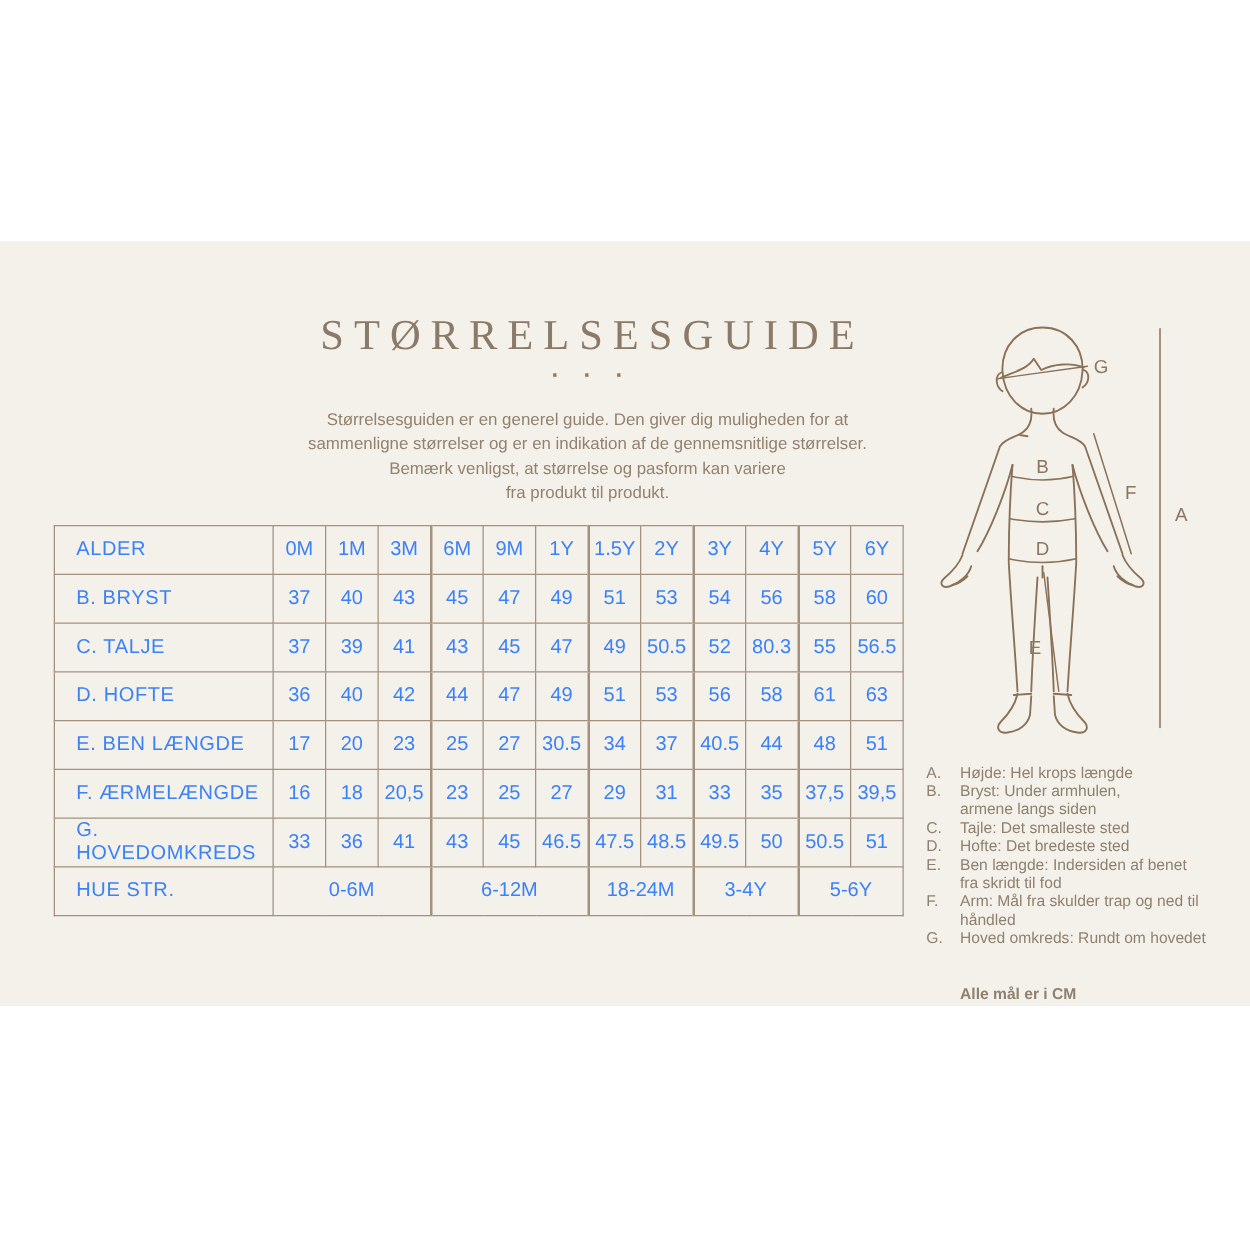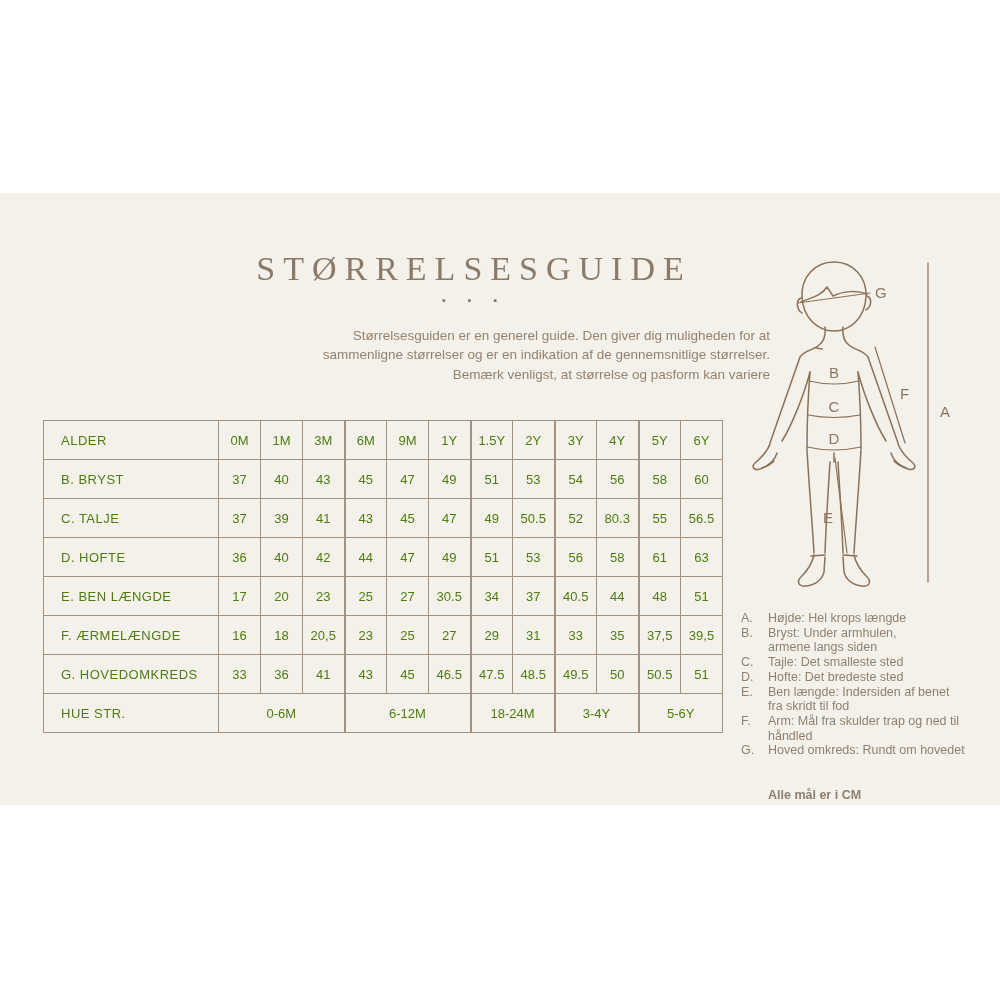--- a/index.html
+++ b/index.html
@@ -15,27 +15,27 @@
   .header-block { position:absolute; left:170px; top:250px; width:600px; text-align:center; }
   .title {
     font-family:"Liberation Serif", serif; font-size:34px; font-weight:400;
     letter-spacing:8px; padding-left:8px; color:#8b7a68;
   }
   .dots {
     margin-top:6px; font-size:19px; font-weight:700; letter-spacing:7px; padding-left:7px;
     color:#8b7a68; line-height:14px;
   }
   .intro {
-    position:absolute; left:170px; top:326px; width:600px; text-align:right;
+    position:absolute; left:170px; top:326px; width:600px; text-align:center;
     font-size:13.5px; line-height:19.3px; color:#92826f;
   }
   
   .size-table {
     position:absolute; left:43px; top:420px; border-collapse:collapse; table-layout:fixed;
-    font-size:13px; color:#4d7c0f; border:1.5px solid #a3917d;
+    font-size:16px; color:#3b82f6; border:1.5px solid #a3917d;
   }
   .size-table td { border:1px solid #a3917d; height:38px; padding:0; font-weight:400; }
   .size-table .lbl { text-align:left; padding-left:17px; letter-spacing:0.5px; }
   .size-table .val { text-align:center; }
   .size-table .gb { border-left-width:2px;text-align:center; }
   
   .figure-svg { position:absolute; left:720px; top:235px; }
   .fig-label { font-family:"Liberation Sans", sans-serif; font-size:15px; fill:#8a7663; }
   
   .legend { position:absolute; left:741px; top:611px; width:242px; font-size:12.5px; line-height:14.7px; color:#8f8170; }
@@ -52,20 +52,21 @@
 
   <div class="header-block">
     <div class="title">STØRRELSESGUIDE</div>
     <div class="dots">· · ·</div>
   </div>
 
   <div class="intro">
     <div>Størrelsesguiden er en generel guide. Den giver dig muligheden for at</div>
     <div>sammenligne størrelser og er en indikation af de gennemsnitlige størrelser.</div>
     <div>Bemærk venligst, at størrelse og pasform kan variere</div>
+    <div>fra produkt til produkt.</div>
   </div>
 
   <table class="size-table">
     <colgroup>
       <col style="width:175px">
       <col style="width:42px">
         <col style="width:42px">
         <col style="width:42px">
         <col style="width:42px">
       <col style="width:42px">

